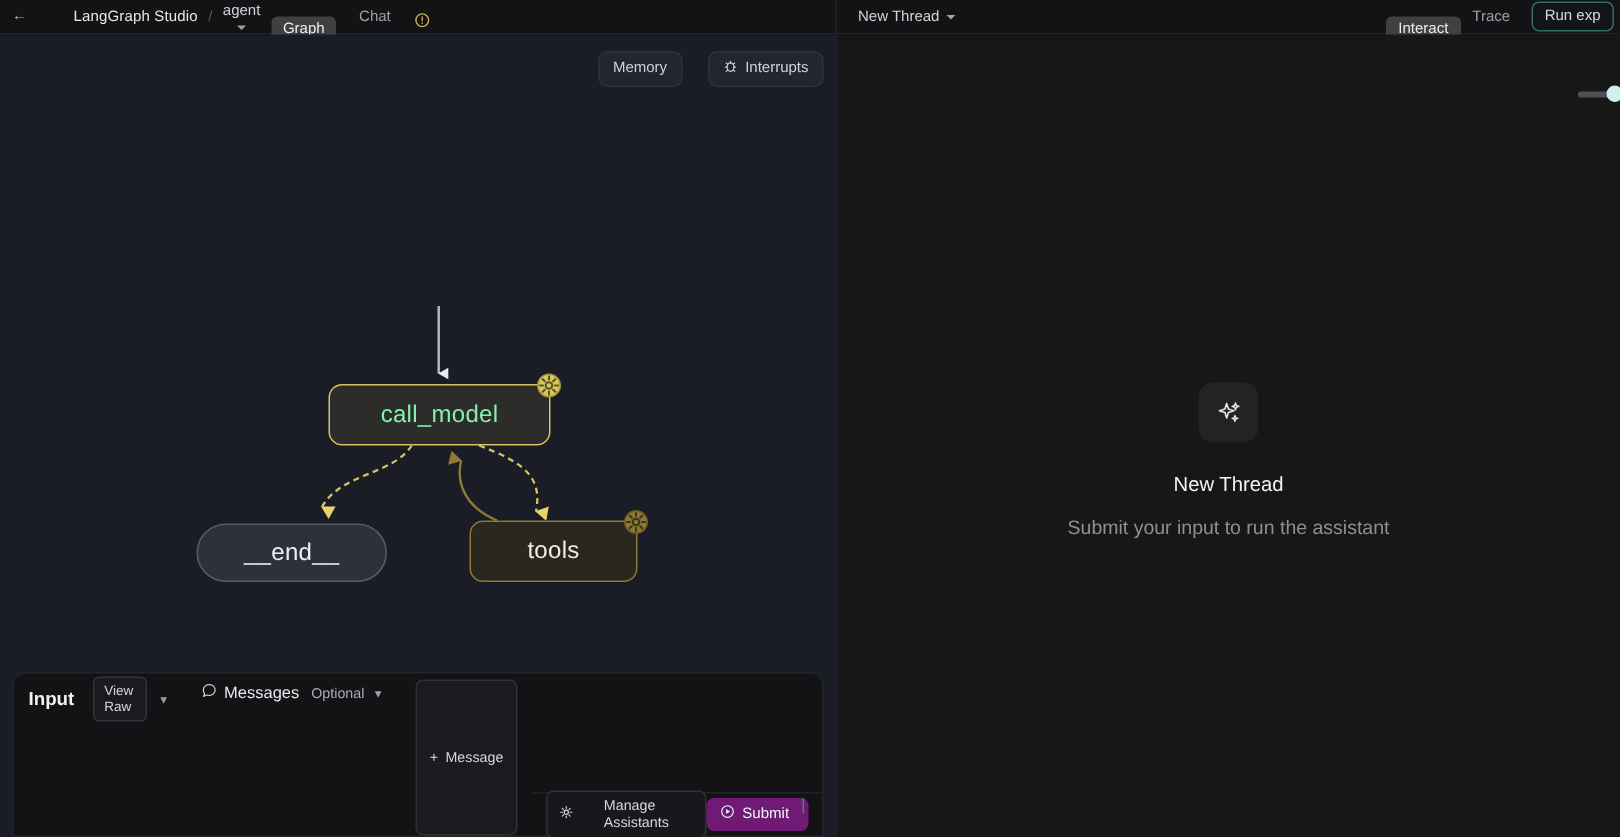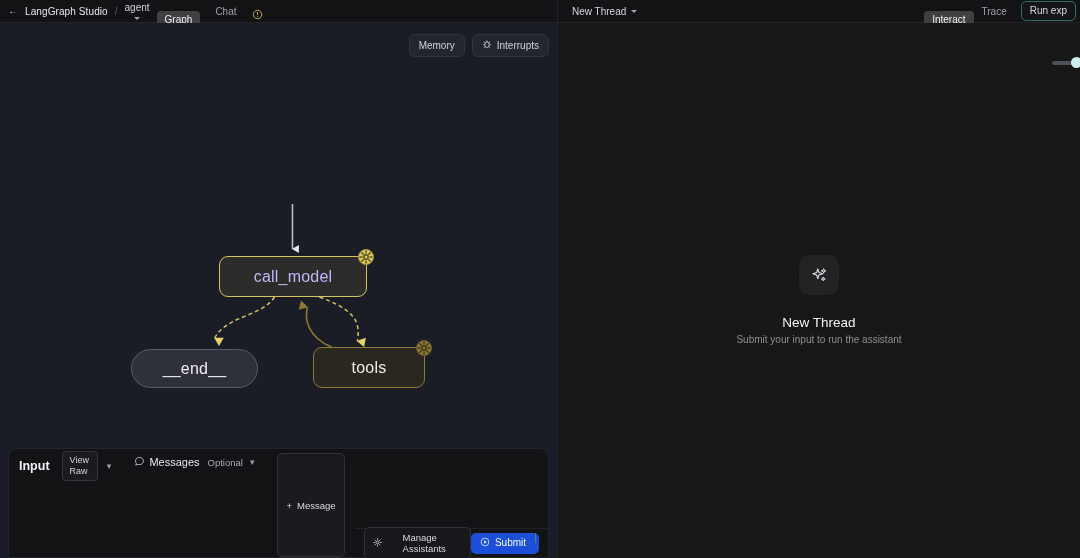--- a/index.html
+++ b/index.html
@@ -19,21 +19,21 @@
   .topbar-left {
     width: 558px; flex: 0 0 558px; display: flex; align-items: center;
     gap: 7px; padding-left: 8px; border-right: 1px solid #232327;
     background: #131316;
   }
   .topbar-right {
     flex: 1; display: flex; align-items: center; padding: 0 4px 0 14px;
     background: #131316;
   }
   .back-arrow { color: #b9bcc4; font-size: 10px; line-height: 1; }
-  .brand { color: #e6e8ec; font-size: 10px; letter-spacing: .1px; }
+  .brand { color: #e6e8ec; font-size: 10px; letter-spacing: .1px; margin-left: 24px; }
   .slash { color: #55585f; font-size: 10px; }
   .assistant-sel { display: flex; align-items: center; gap: 4px; color: #cfd2d8; font-size: 10px; flex-direction: column; }
   .chev { display:inline-block; width:0; height:0; border-left:3px solid transparent;
           border-right:3px solid transparent; border-top:3.5px solid currentColor; opacity:.75; }
   .segbtn {
     font-size: 10px; color: #9da1a9; padding: 2px 8px; border-radius: 4px; line-height: 13px;
   }
   .segbtn.active { background: #404040; color: #eceef2; margin-top: 17px; }
   .info-icon { width: 11px; height: 11px; }
   .spacer { flex: 1; }
@@ -47,40 +47,40 @@
   
   .body { flex: 1; display: flex; min-height: 0; }
   .left-pane {
     width: 558px; flex: 0 0 558px; position: relative;
     background: #1b1d26; border-right: 1px solid #232327; overflow: hidden;
   }
   .right-pane { flex: 1; position: relative; background: #171717; overflow: hidden; }
 
   
   .graph-toolbar {
-    position: absolute; top: 11px; right: 8px; display: flex; gap: 7px; z-index: 5;
+    position: absolute; top: 11px; right: 8px; display: flex; gap: 17px; z-index: 5;
   }
   .gt-btn {
     display: flex; align-items: center; gap: 5px;
     background: #23252f; border: 1px solid #30323d; border-radius: 6px;
     color: #cfd2da; font-size: 10px; padding: 4px 9px; line-height: 12px;
   }
 
   
   .graph { position: absolute; inset: 0; }
   .graph svg { position: absolute; inset: 0; width: 100%; height: 100%; }
   .node {
     position: absolute; display: flex; align-items: center; justify-content: center;
     font-size: 16px; letter-spacing: .2px;
   }
   .node-term {
     background: #2f313a; border: 1.3px solid #585c68; border-radius: 22px; color: #eef0f4;
   }
   .node-call {
-    background: #2c2c2b; border: 1.3px solid #d6c463; border-radius: 9px; color: #c4b5fd;
+    background: #2c2c2b; border: 1.3px solid #d6c463; border-radius: 9px; color: #86efac;
   }
   .node-tools {
     background: #2a2620; border: 1.3px solid #8d7a33; border-radius: 9px; color: #f0eee3;
   }
   .badge {
     position: absolute; width: 16px; height: 16px; border-radius: 50%;
     display: flex; align-items: center; justify-content: center;
   }
   .badge-bright { background: #d8c75f; border: 1px solid #a8973a; }
   .badge-dim { background: #8a7836; border: 1px solid #6d5e29; }
@@ -114,39 +114,39 @@
   .ic-foot {
     margin-top: auto; height: 29px; border-top: 1px solid #212227;
     display: flex; align-items: center; padding: 0 9px;
   }
   .manage {
     display: inline-flex; align-items: center; gap: 21px;
     border: 1px solid #2f3038; border-radius: 5px; background: #17181c;
     color: #d6d9de; font-size: 9.5px; padding: 4px 8px; line-height: 11px;
   }
   .submit-grp { margin-left: auto; display: flex; align-items: flex-start;
-    border-radius: 5px; overflow: hidden; background: #1d4ed8; }
+    border-radius: 5px; overflow: hidden; background: #701a75; }
   .submit-main {
     display: flex; align-items: center; gap: 5px; color: #eafaf6;
     font-size: 10px; padding: 4px 9px; line-height: 12px;
   }
   .submit-chev { display:flex; align-items:center; padding: 0 7px;
     border-left: 1px solid #3d8880; color: #dff3ef; font-size: 9px; }
 
   
   .empty {
     position: absolute; left: 0; right: 0; top: 232px;
     display: flex; flex-direction: column; align-items: center; gap: 0;
   }
   .empty-iconbox {
     width: 40px; height: 40px; border-radius: 10px; background: #232325;
     display: flex; align-items: center; justify-content: center;
   }
   .empty-title { margin-top: 20px; color: #f3f3f4; font-size: 13.5px; }
-  .empty-sub { margin-top: 4px; color: #8e8f93; font-size: 10px; }
+  .empty-sub { margin-top: 14px; color: #8e8f93; font-size: 13px; }
 
   .toggle {
     position: absolute; top: 34px; right: -2px; display: flex; align-items: center;
   }
   .toggle-track { width: 22px; height: 4px; background: #4d5057; border-radius: 2px; }
   .toggle-knob { width: 11px; height: 11px; border-radius: 50%; background: #cdeff0;
     margin-left: -3px; }
 </style>
 </head>
 <body>

